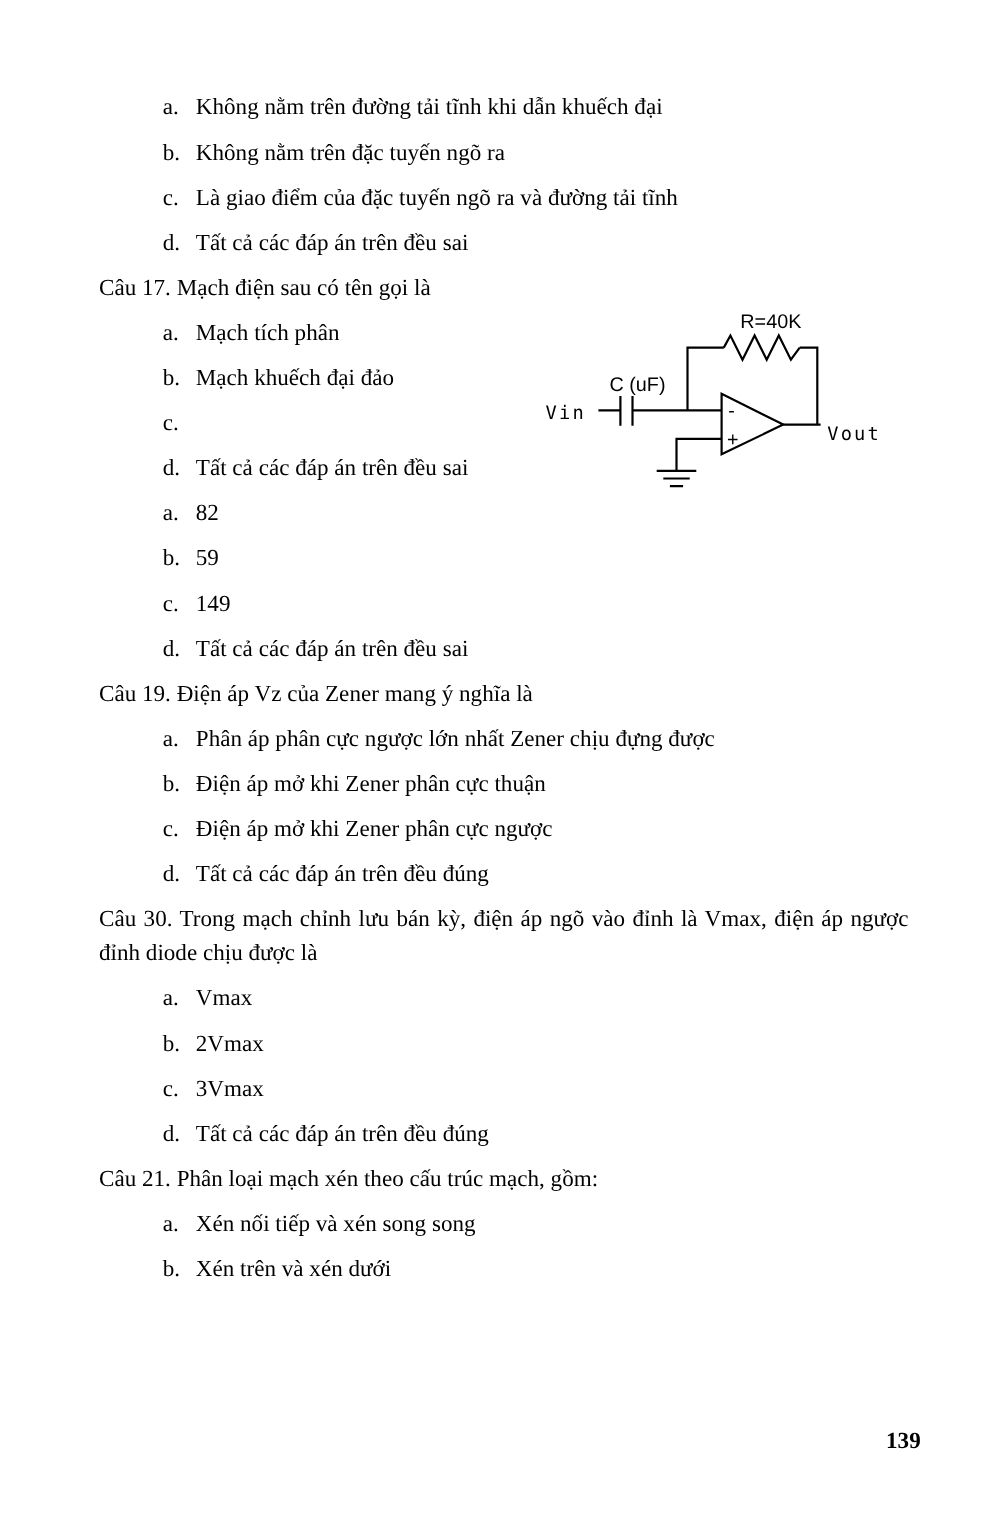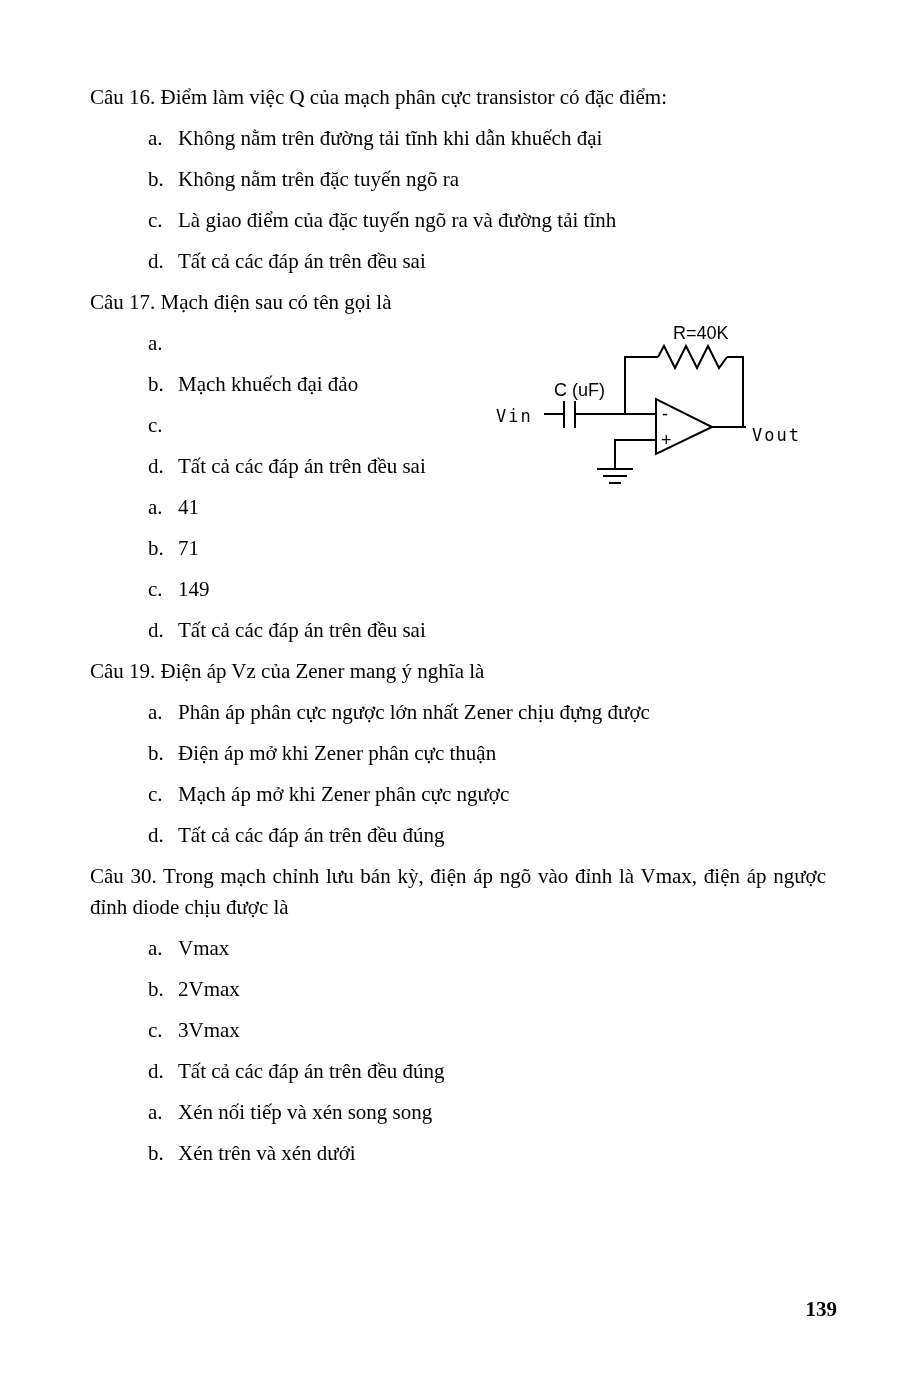--- a/index.html
+++ b/index.html
@@ -77,21 +77,20 @@
     font-family: "Liberation Serif", serif;
   }
 </style>
 </head>
 <body>
 
 <div class="page">
   <div class="content">
 
     <div class="question">
-      <div class="q-title">Câu 16. Điểm làm việc Q của mạch phân cực transistor có đặc điểm:</div>
       <div class="options">
         <div class="option">
           <span class="letter">a.</span>
           <span class="opt-text">Không nằm trên đường tải tĩnh khi dẫn khuếch đại</span>
         </div>
         <div class="option">
           <span class="letter">b.</span>
           <span class="opt-text">Không nằm trên đặc tuyến ngõ ra</span>
         </div>
         <div class="option">
@@ -103,20 +102,21 @@
           <span class="opt-text">Tất cả các đáp án trên đều sai</span>
         </div>
       </div>
     </div>
 
     <div class="question q17">
       <div class="q-title">Câu 17. Mạch điện sau có tên gọi là</div>
       <div class="options">
         <div class="option">
           <span class="letter">a.</span>
+          <span class="opt-text">Mạch tích phân</span>
         </div>
         <div class="option">
           <span class="letter">b.</span>
           <span class="opt-text">Mạch khuếch đại đảo</span>
         </div>
         <div class="option">
           <span class="letter">c.</span>
         </div>
         <div class="option">
           <span class="letter">d.</span>
@@ -157,25 +157,25 @@
           <text x="174" y="103" class="circ-label-sans">-</text>
           <text x="173" y="129" class="circ-label-sans">+</text>
         </svg>
       </div>
     </div>
 
     <div class="question">
       <div class="options">
         <div class="option">
           <span class="letter">a.</span>
-          <span class="opt-text">41</span>
-        </div>
-        <div class="option">
-          <span class="letter">b.</span>
-          <span class="opt-text">71</span>
+          <span class="opt-text">82</span>
+        </div>
+        <div class="option">
+          <span class="letter">b.</span>
+          <span class="opt-text">59</span>
         </div>
         <div class="option">
           <span class="letter">c.</span>
           <span class="opt-text">149</span>
         </div>
         <div class="option">
           <span class="letter">d.</span>
           <span class="opt-text">Tất cả các đáp án trên đều sai</span>
         </div>
       </div>
@@ -187,21 +187,21 @@
         <div class="option">
           <span class="letter">a.</span>
           <span class="opt-text">Phân áp phân cực ngược lớn nhất Zener chịu đựng được</span>
         </div>
         <div class="option">
           <span class="letter">b.</span>
           <span class="opt-text">Điện áp mở khi Zener phân cực thuận</span>
         </div>
         <div class="option">
           <span class="letter">c.</span>
-          <span class="opt-text">Mạch áp mở khi Zener phân cực ngược</span>
+          <span class="opt-text">Điện áp mở khi Zener phân cực ngược</span>
         </div>
         <div class="option">
           <span class="letter">d.</span>
           <span class="opt-text">Tất cả các đáp án trên đều đúng</span>
         </div>
       </div>
     </div>
 
     <div class="question">
       <div class="q-title">Câu 30. Trong mạch chỉnh lưu bán kỳ, điện áp ngõ vào đỉnh là Vmax, điện áp ngược đỉnh diode chịu được là</div>
@@ -219,20 +219,21 @@
           <span class="opt-text">3Vmax</span>
         </div>
         <div class="option">
           <span class="letter">d.</span>
           <span class="opt-text">Tất cả các đáp án trên đều đúng</span>
         </div>
       </div>
     </div>
 
     <div class="question">
+      <div class="q-title">Câu 21. Phân loại mạch xén theo cấu trúc mạch, gồm:</div>
       <div class="options">
         <div class="option">
           <span class="letter">a.</span>
           <span class="opt-text">Xén nối tiếp và xén song song</span>
         </div>
         <div class="option">
           <span class="letter">b.</span>
           <span class="opt-text">Xén trên và xén dưới</span>
         </div>
       </div>

